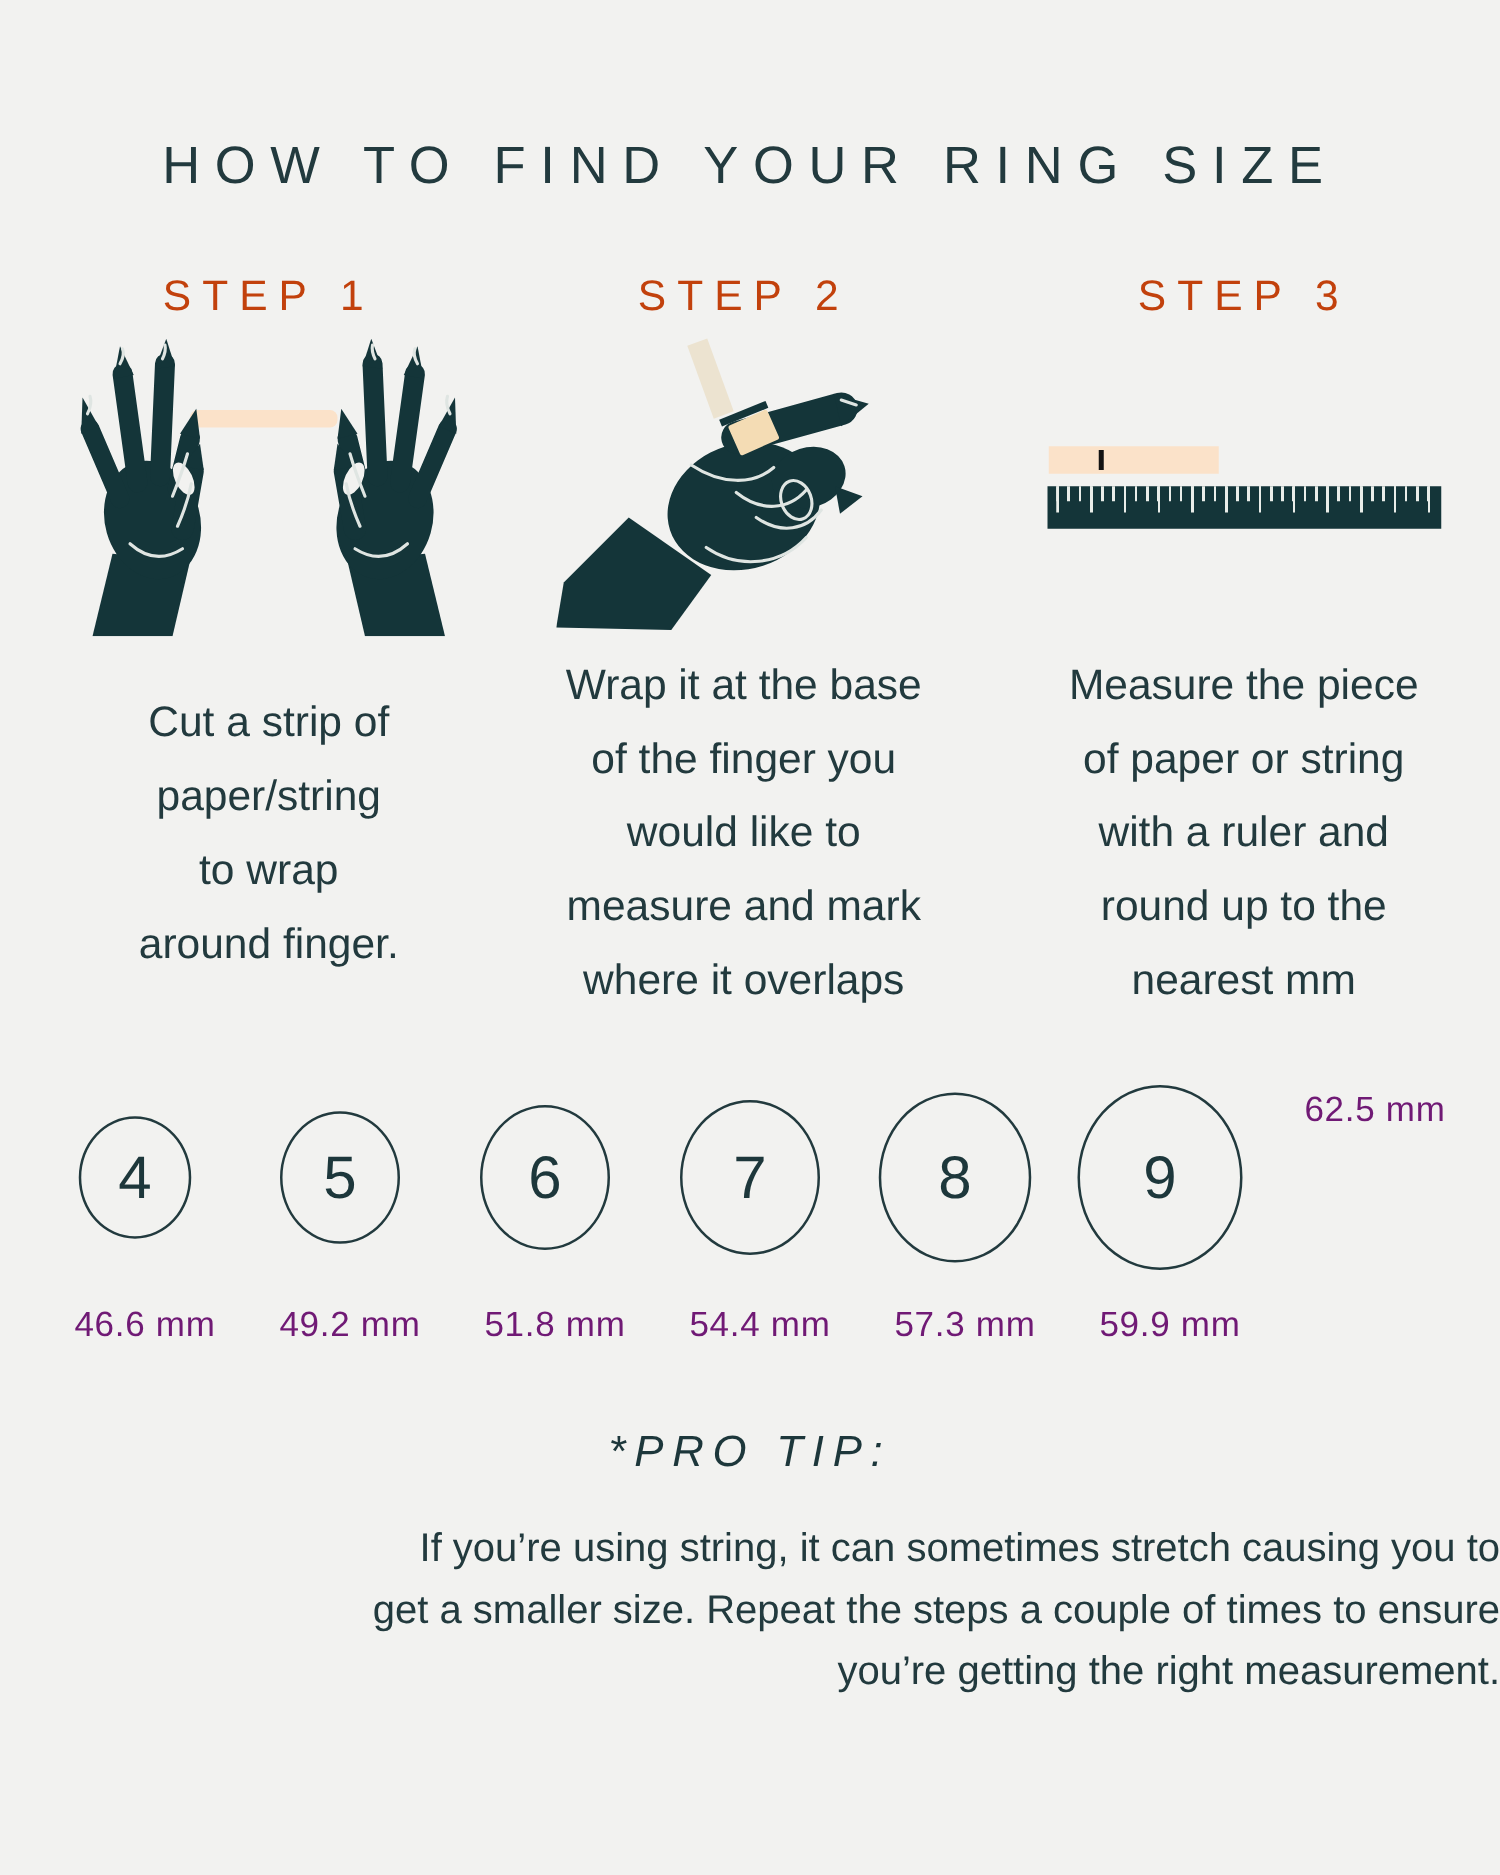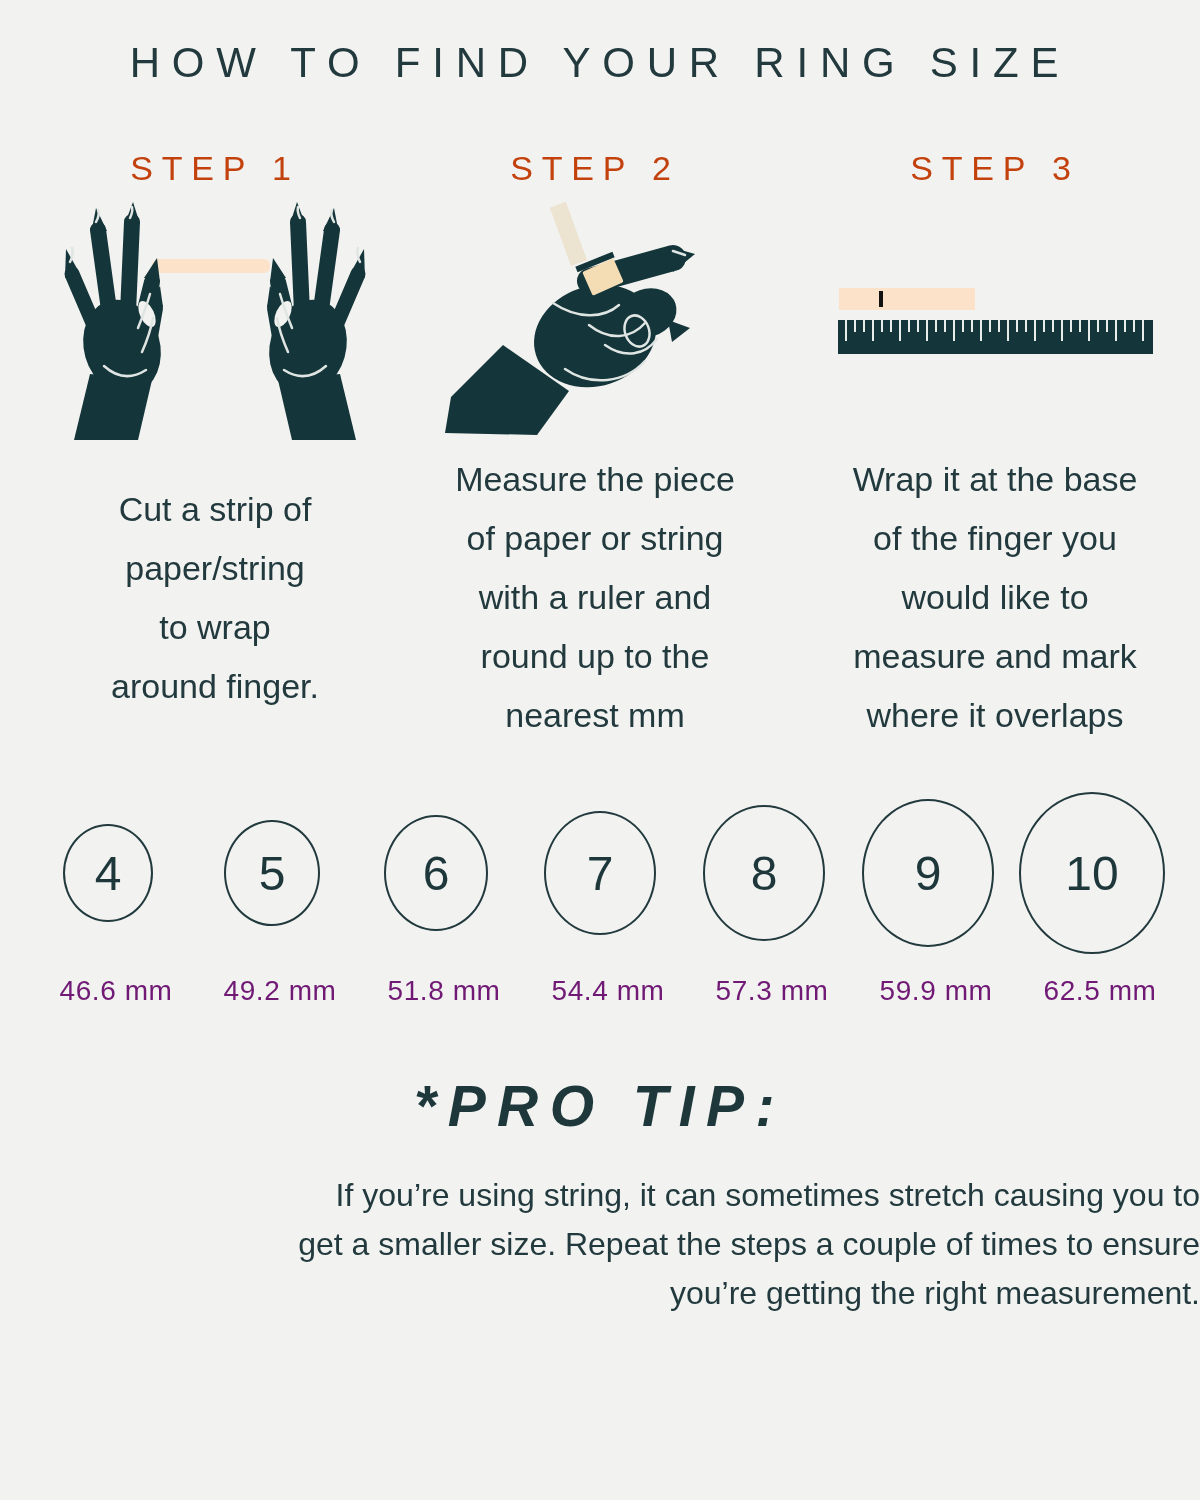--- a/index.html
+++ b/index.html
@@ -3,21 +3,21 @@
 <meta charset="utf-8">
 <style>
   * { margin:0; padding:0; box-sizing:border-box; }
   html,body { width:1200px; height:1500px; }
   body {
     background:#f2f2f0;
     font-family:"Liberation Sans", sans-serif;
     color:#203a3e;
     overflow:hidden;
   }
-  .page { width:1200px; height:1500px; position:relative; padding-top:39px; }
+  .page { width:1200px; height:1500px; position:relative; padding-top:108px; }
 
   .title {
     text-align:center;
     font-size:42px;
     font-weight:500;
     letter-spacing:0.28em;
     color:#223a3e;
   }
 
   .cols {
@@ -90,22 +90,22 @@
     margin-top:16px;
     font-size:28px;
     color:#701a75;
     letter-spacing:0.02em;
     margin-left:16px;
   }
 
   .protip-heading {
     margin-top:66px;
     text-align:center;
-    font-size:57px;
-    font-weight:700;
+    font-size:35px;
+    font-weight:400;
     font-style:italic;
     letter-spacing:0.2em;
     color:#1d373b;
   }
   .protip-text {
     margin-top:32px;
     text-align:right;
     white-space:pre-line;
     font-size:32px;
     line-height:49px;
@@ -228,33 +228,33 @@
   </div>
 
   <div class="cols desc-row">
     <div class="desc-cell">
       <p class="step-desc">Cut a strip of
 paper/string
 to wrap
 around finger.</p>
     </div>
     <div class="desc-cell">
+      <p class="step-desc">Wrap it at the base
+of the finger you
+would like to
+measure and mark
+where it overlaps</p>
+    </div>
+    <div class="desc-cell">
       <p class="step-desc">Measure the piece
 of paper or string
 with a ruler and
 round up to the
 nearest mm</p>
     </div>
-    <div class="desc-cell">
-      <p class="step-desc">Wrap it at the base
-of the finger you
-would like to
-measure and mark
-where it overlaps</p>
-    </div>
   </div>
 
 
   <div class="sizes-row">
     <div class="size-cell">
       <div class="circle-wrap">
         <div class="ring-circle">
             <span>4</span>
           </div>
       </div>
@@ -294,25 +294,20 @@
     </div>
     <div class="size-cell">
       <div class="circle-wrap">
         <div class="ring-circle">
             <span>9</span>
           </div>
       </div>
       <div class="mm-label">59.9 mm</div>
     </div>
     <div class="size-cell">
-      <div class="circle-wrap">
-        <div class="ring-circle">
-            <span>10</span>
-          </div>
-      </div>
       <div class="mm-label">62.5 mm</div>
     </div>
   </div>
 
   <h2 class="protip-heading">*PRO TIP:</h2>
   <p class="protip-text">If you’re using string, it can sometimes stretch causing you to
 get a smaller size. Repeat the steps a couple of times to ensure
 you’re getting the right measurement.</p>
 
 </div>

